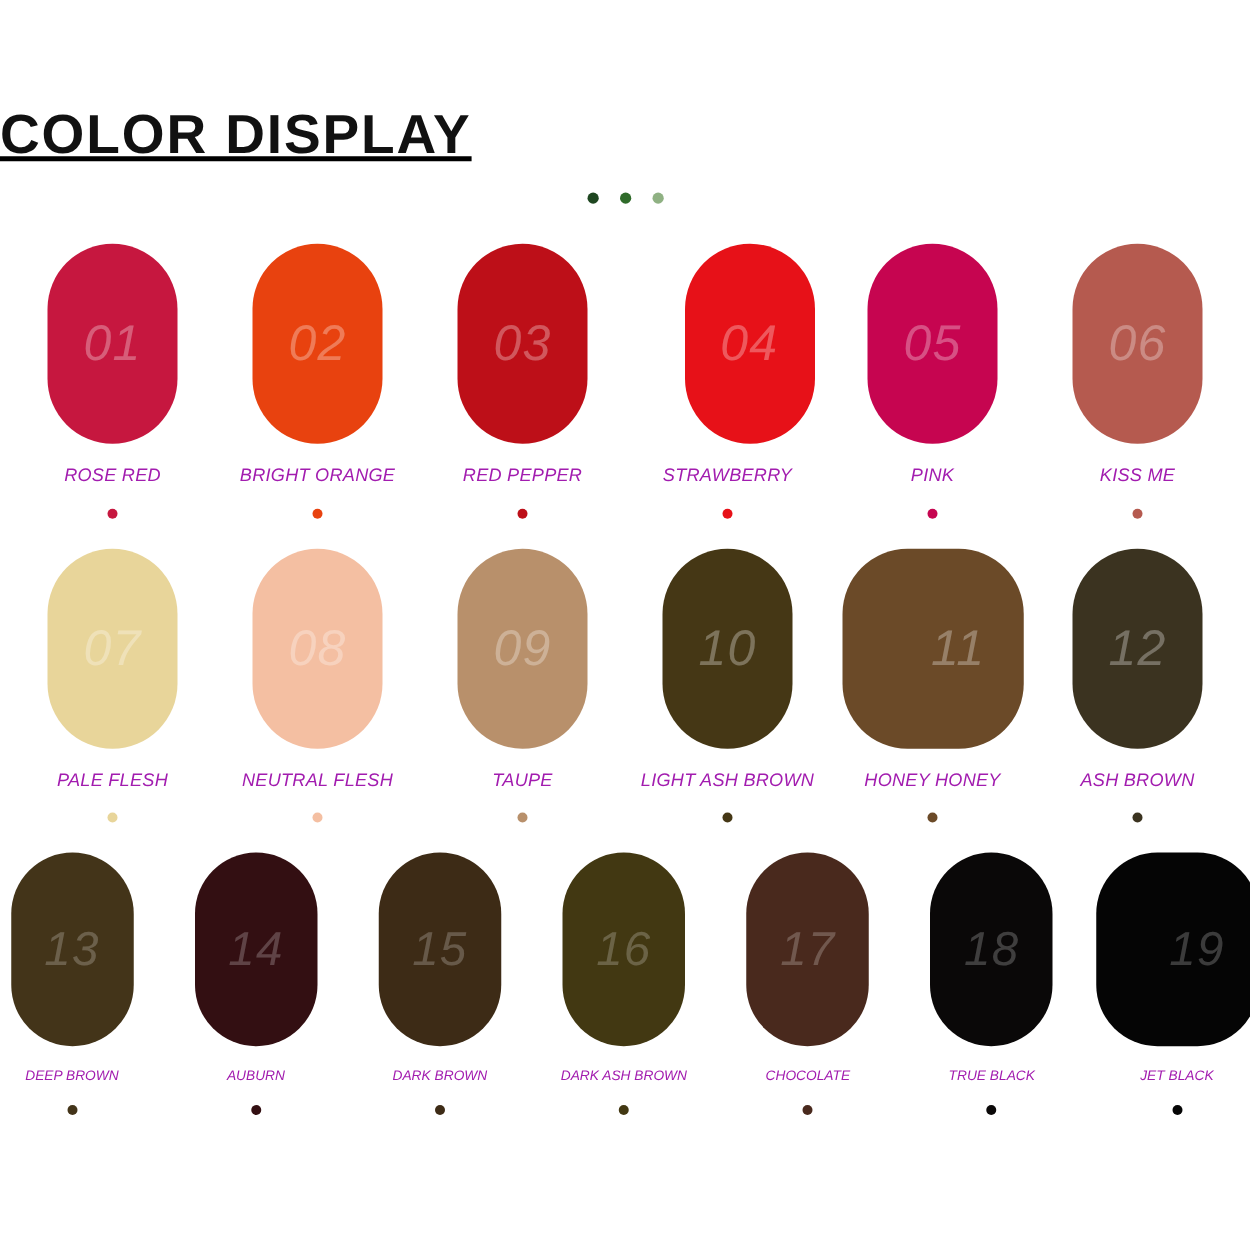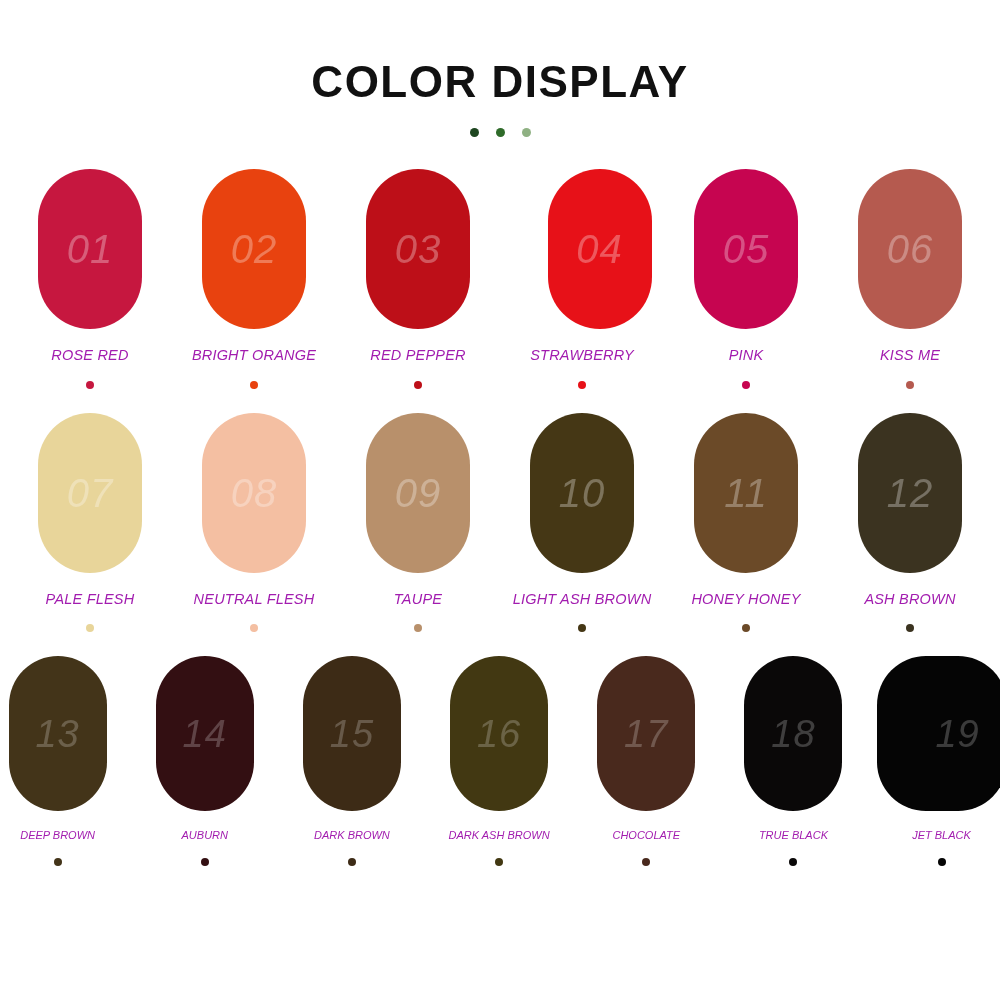--- a/index.html
+++ b/index.html
@@ -16,22 +16,23 @@
 
   .page {
     position: relative;
     width: 1000px;
     height: 1000px;
     background: #ffffff;
   }
 
   
   .header {
-    padding-top: 60px;
-    text-align: center;
+    padding-top: 86px;
+    text-align: left;
+    text-decoration: underline;
   }
   .title {
     font-size: 44px;
     font-weight: 700;
     letter-spacing: 1.5px;
     color: #111111;
     line-height: 1;
     margin: 0;
   }
   .dots-row {
@@ -213,21 +214,21 @@
           <span class="cell-dot" style="background: rgb(184, 144, 107);"></span>
         </div>
         <div class="cell">
           <div class="swatch" style="background: rgb(69, 55, 21);">
             <span class="swatch-num">10</span>
           </div>
           <div class="label">LIGHT ASH BROWN</div>
           <span class="cell-dot" style="background: rgb(69, 55, 21);"></span>
         </div>
         <div class="cell">
-          <div class="swatch" style="background: rgb(107, 74, 40);">
+          <div class="swatch" style="background: rgb(107, 74, 40); padding-left: 41px;">
             <span class="swatch-num">11</span>
           </div>
           <div class="label">HONEY HONEY</div>
           <span class="cell-dot" style="background: rgb(107, 74, 40);"></span>
         </div>
         <div class="cell">
           <div class="swatch" style="background: rgb(59, 51, 32);">
             <span class="swatch-num">12</span>
           </div>
           <div class="label">ASH BROWN</div>

